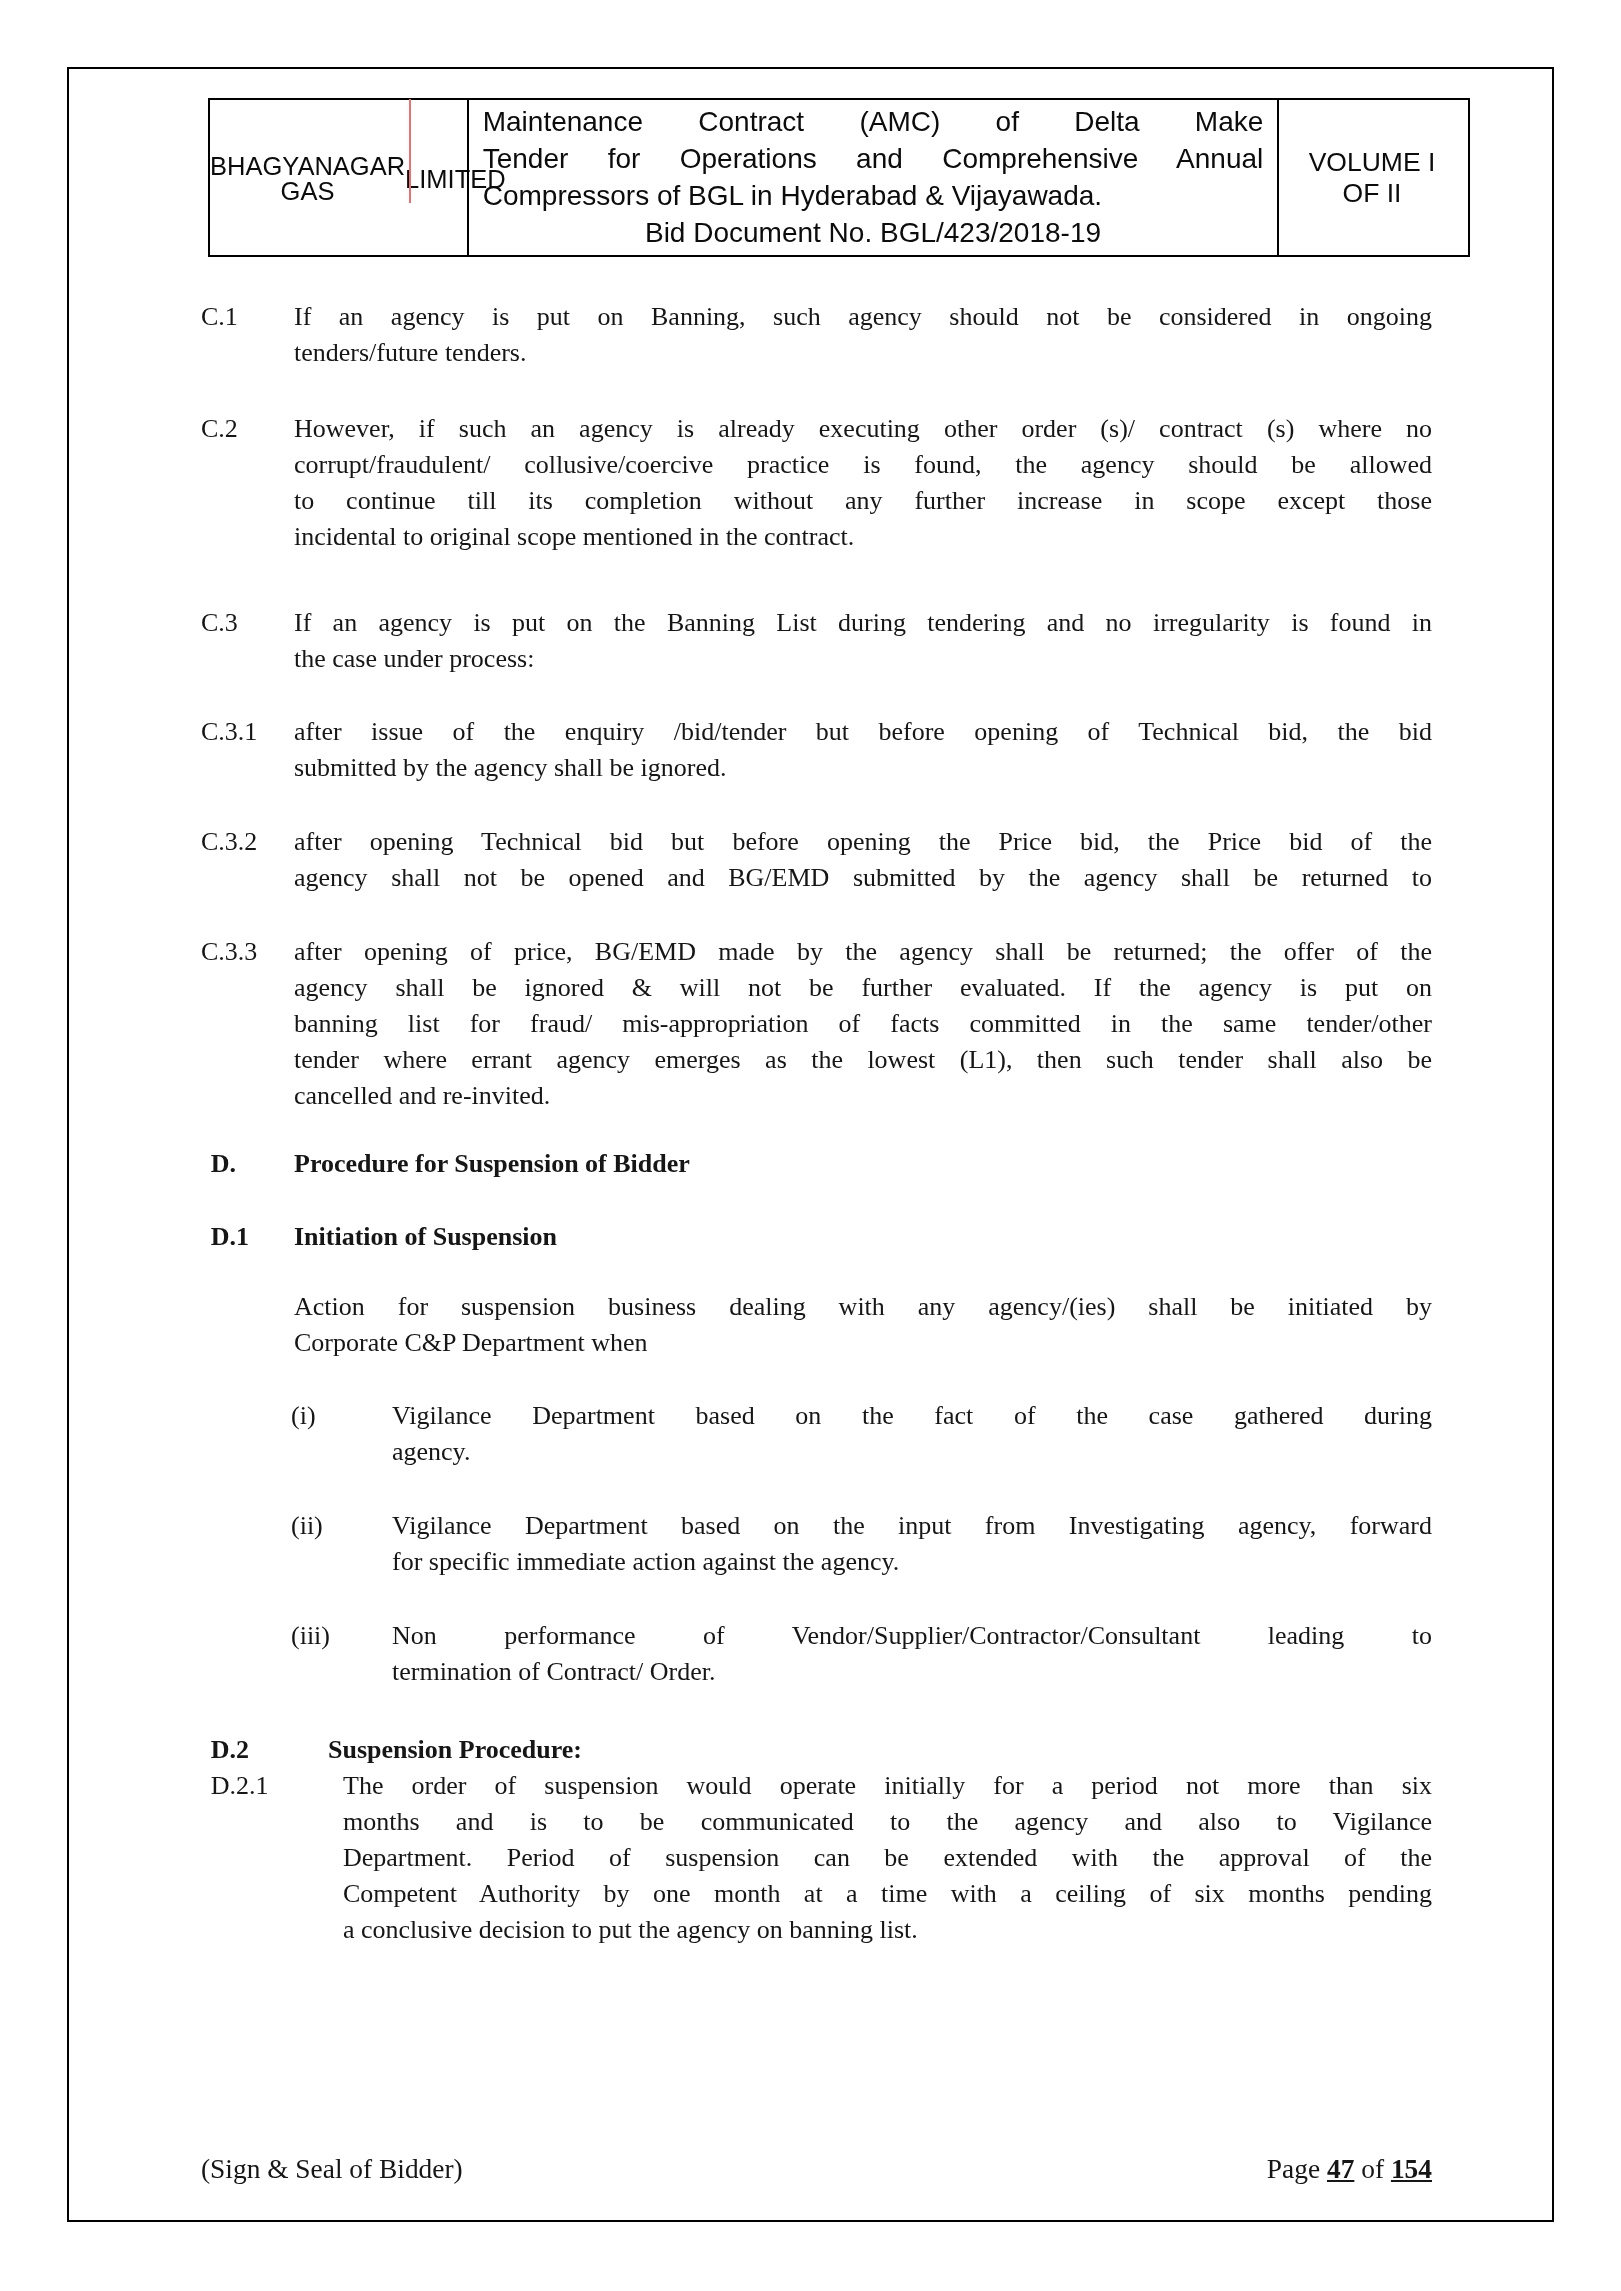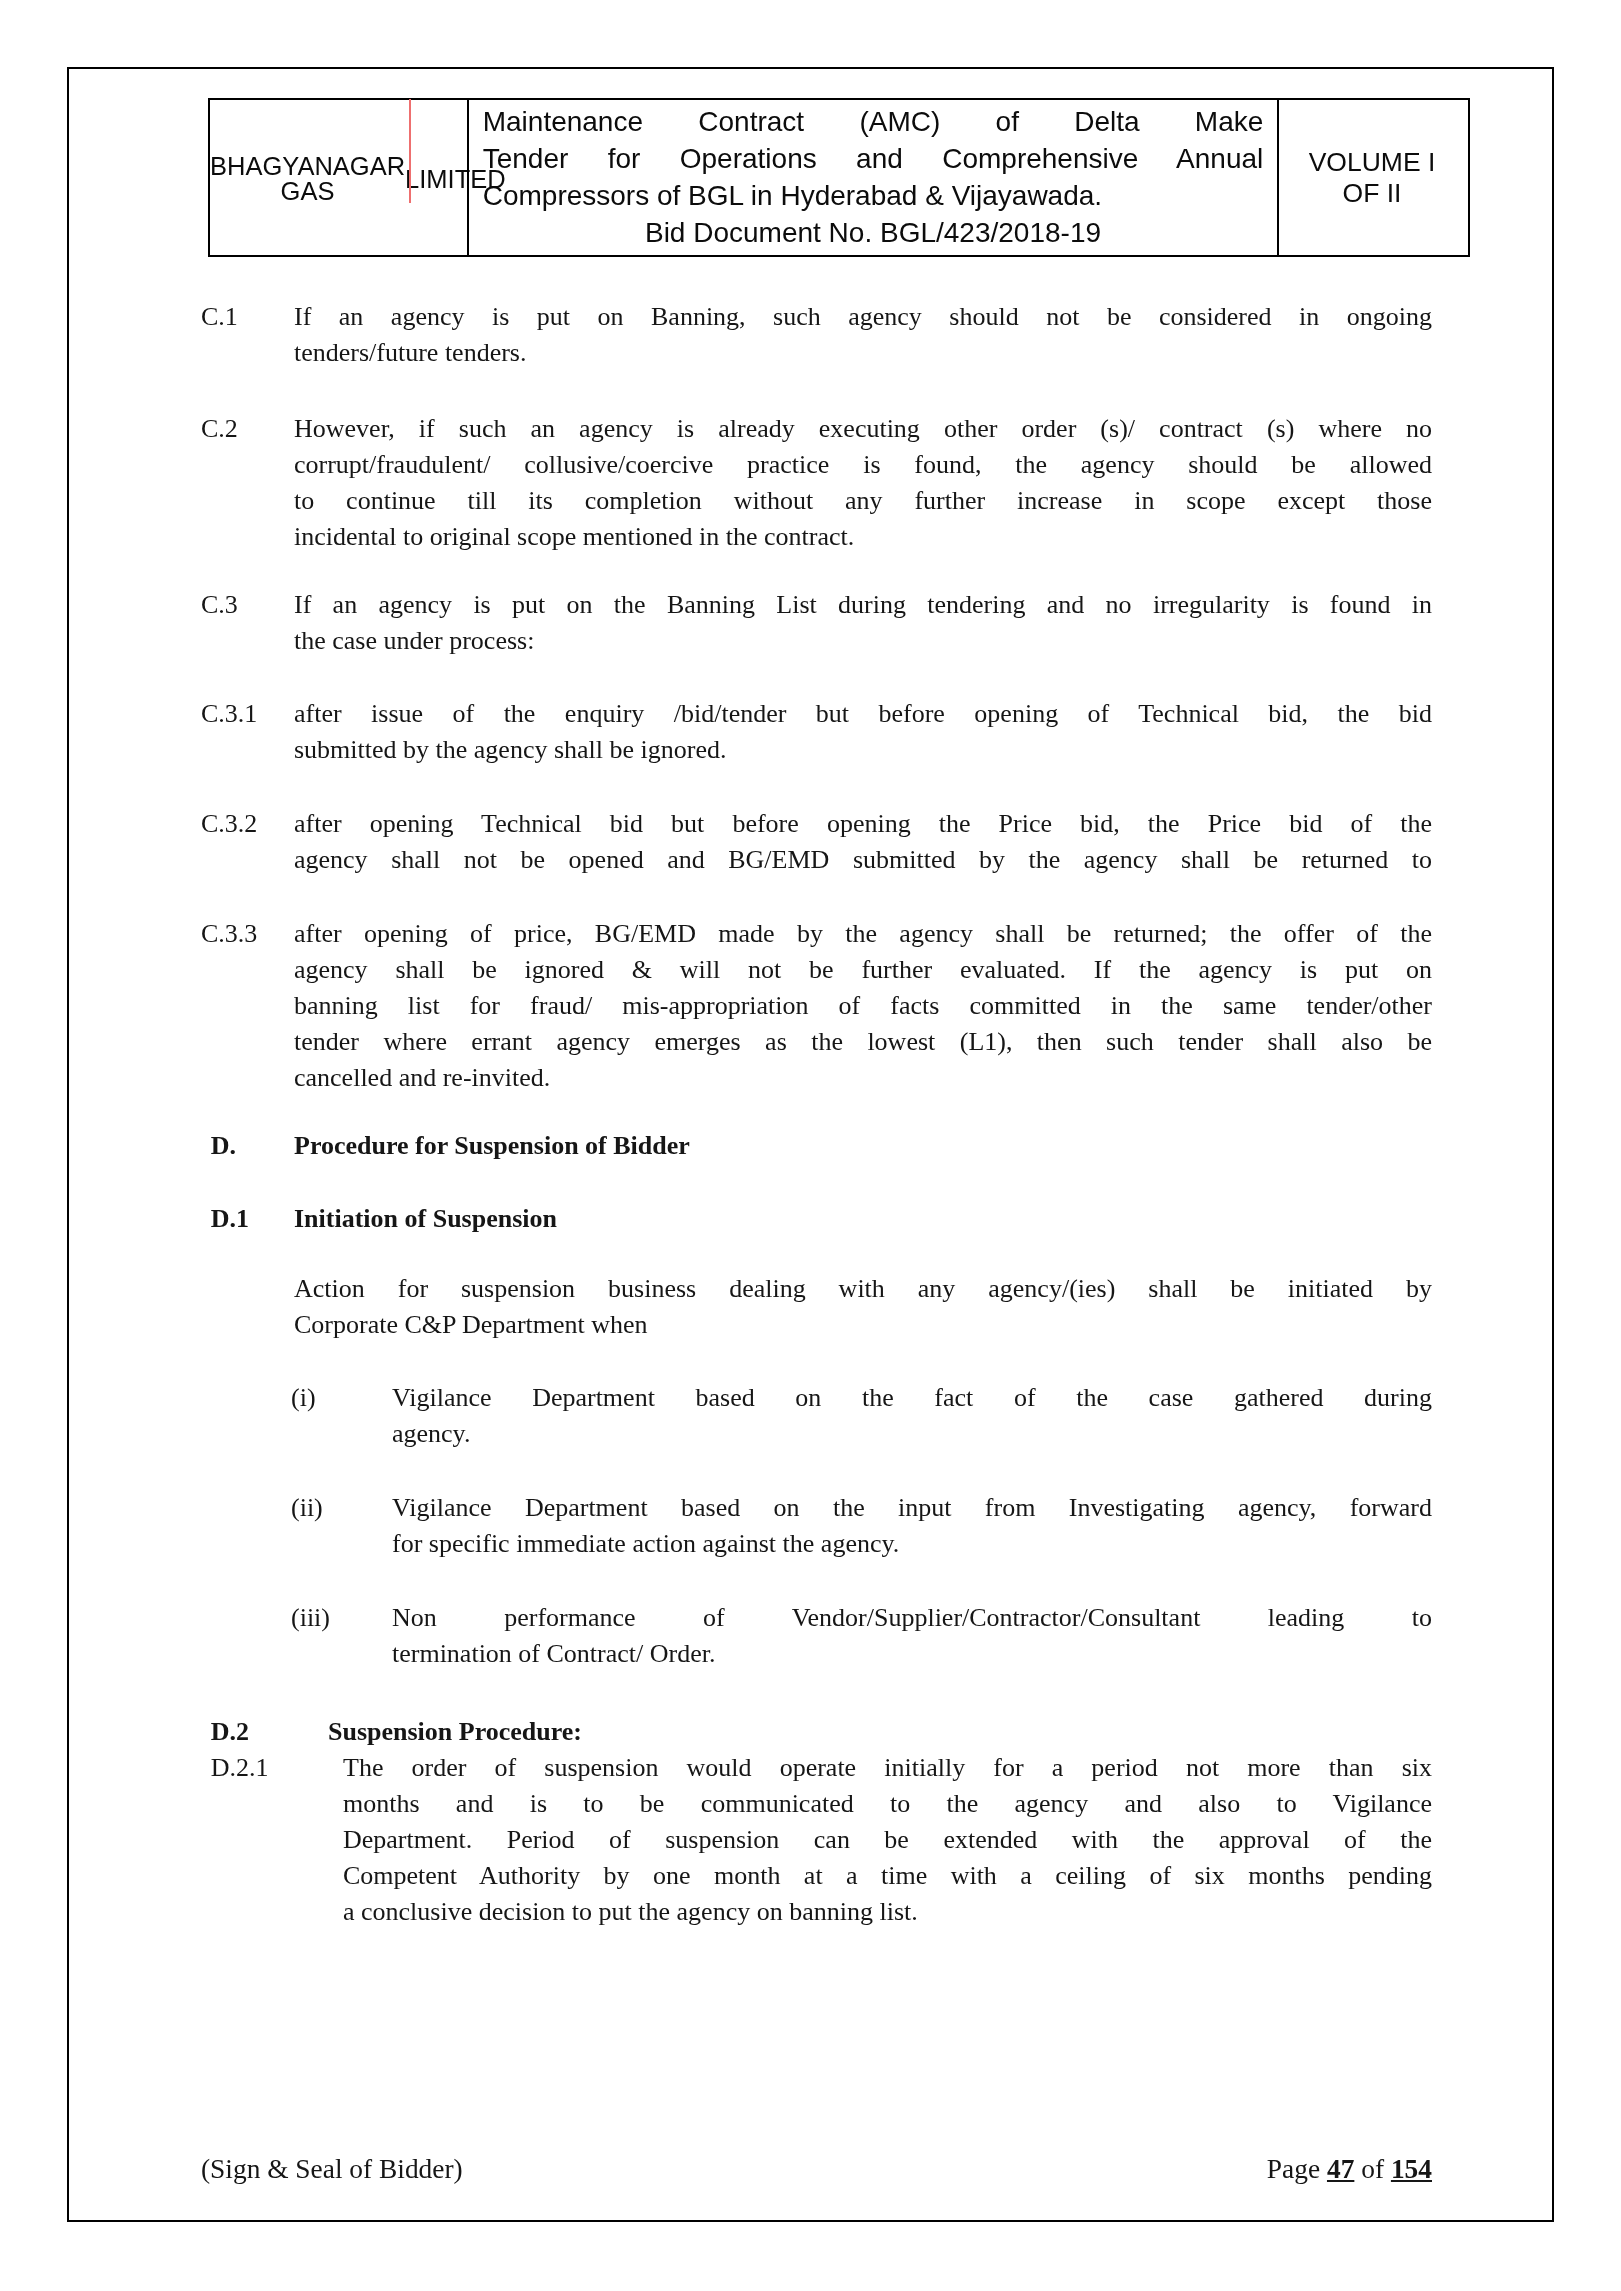--- a/index.html
+++ b/index.html
@@ -100,21 +100,21 @@
     </div>
 
     <div class="clause" style="margin-top:40px">
       <span class="label">C.2</span>
       <div class="jl">However, if such an agency is already executing other order (s)/ contract (s) where no</div>
       <div class="jl">corrupt/fraudulent/ collusive/coercive practice is found, the agency should be allowed</div>
       <div class="jl">to continue till its completion without any further increase in scope except those</div>
       <div class="jl last">incidental to original scope mentioned in the contract.</div>
     </div>
 
-    <div class="clause" style="margin-top:32px">
+    <div class="clause" style="margin-top:50px">
       <span class="label">C.3</span>
       <div class="jl">If an agency is put on the Banning List during tendering and no irregularity is found in</div>
       <div class="jl last">the case under process:</div>
     </div>
 
     <div class="clause" style="margin-top:37px">
       <span class="label">C.3.1</span>
       <div class="jl">after issue of the enquiry /bid/tender but before opening of Technical bid, the bid</div>
       <div class="jl last">submitted by the agency shall be ignored.</div>
     </div>

